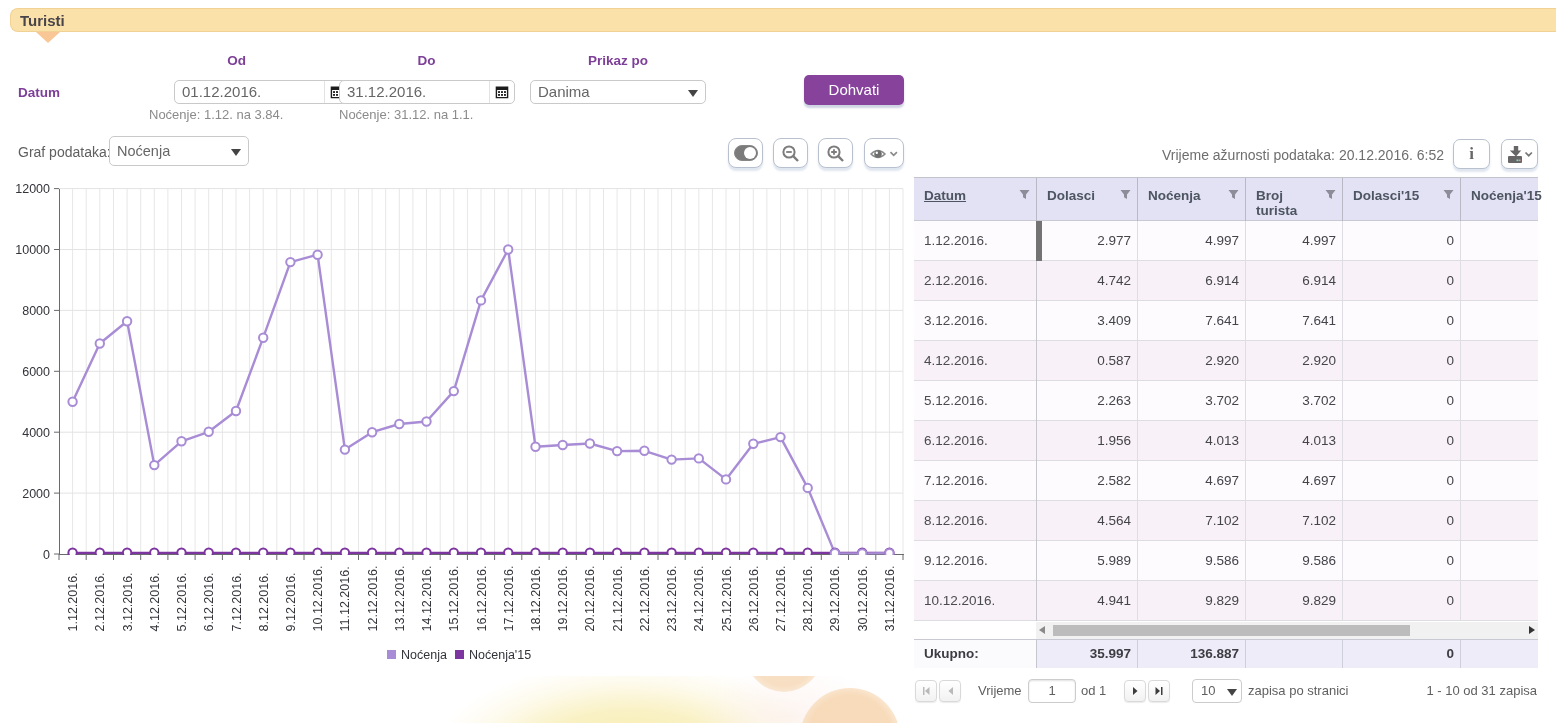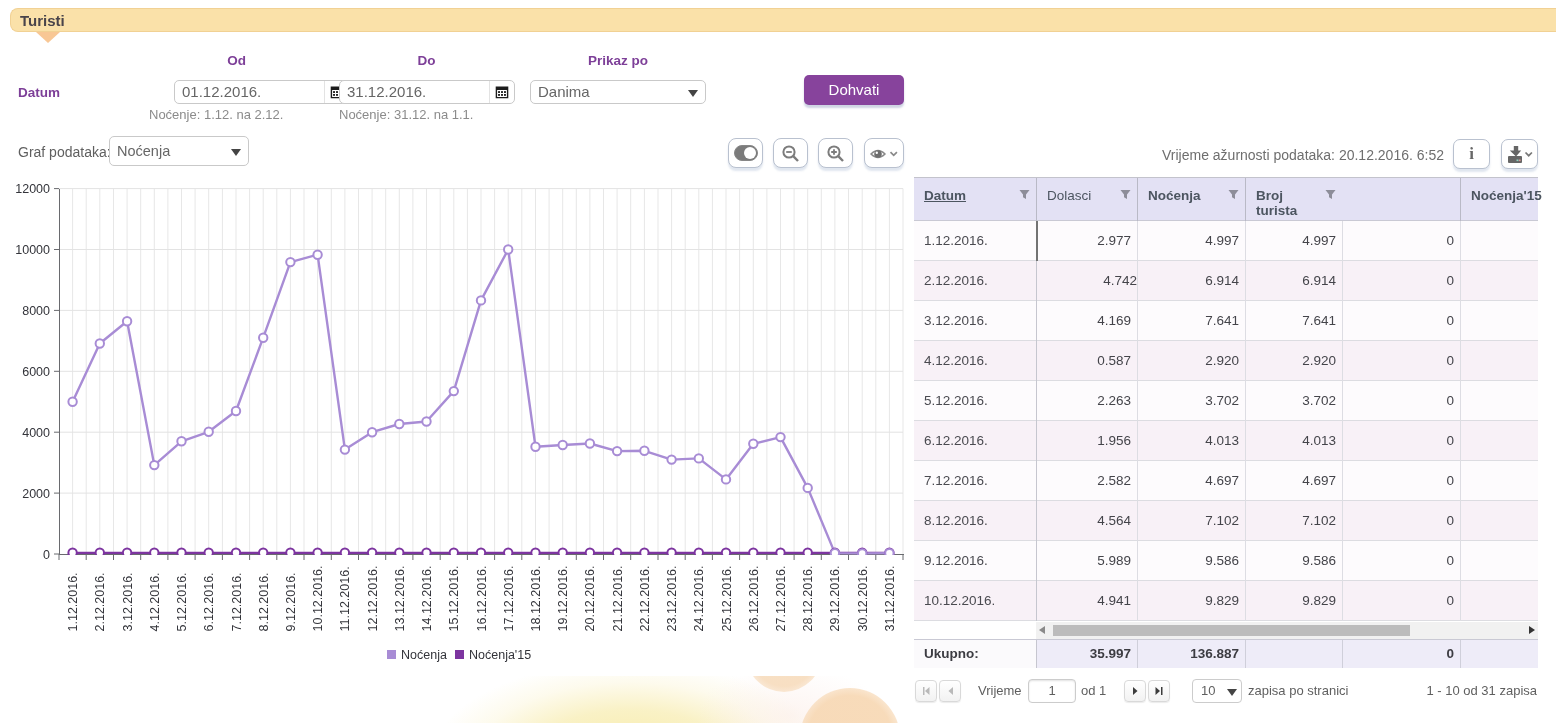--- a/index.html
+++ b/index.html
@@ -58,21 +58,21 @@
           <rect x="10.3" y="7" width="2.2" height="2.1"></rect>
           <rect x="3.5" y="10.3" width="2.2" height="2.1"></rect>
           <rect x="6.9" y="10.3" width="2.2" height="2.1"></rect>
           <rect x="10.3" y="10.3" width="2.2" height="2.1"></rect>
         </g>
       </svg></span>
 </div>
 <div class="inputbox" style="left:530px;top:80px;width:176px;">Danima
   <span class="calwrap" style="border-left:none;"><span style="display:inline-block;margin-top:8px;width:0;height:0;border-left:5px solid transparent;border-right:5px solid transparent;border-top:7px solid #444;"></span></span>
 </div>
-<div class="abs gray" style="left:149px;top:107px;font-size:13px;color:#8b8b8b;">Noćenje: 1.12. na 2.12.</div>
+<div class="abs gray" style="left:149px;top:107px;font-size:13px;color:#8b8b8b;">Noćenje: 1.12. na 3.84.</div>
 <div class="abs gray" style="left:339px;top:107px;font-size:13px;color:#8b8b8b;">Noćenje: 31.12. na 1.1.</div>
 
 <div class="abs" style="left:804px;top:75px;width:100px;height:30px;background:#87439c;border-radius:5px;box-shadow:0 3px 2px rgba(160,170,200,.5);color:#fff;font-size:15px;text-align:center;line-height:30px;">Dohvati</div>
 
 <div class="abs gray" style="left:18px;top:144px;font-size:14px;">Graf podataka:</div>
 <div class="inputbox" style="left:109px;top:136px;width:140px;height:30px;line-height:28px;font-size:14.5px;">Noćenja
   <span class="calwrap" style="border-left:none;height:28px;"><span style="display:inline-block;margin-top:10px;width:0;height:0;border-left:5px solid transparent;border-right:5px solid transparent;border-top:7px solid #444;"></span></span>
 </div>
 
 <div class="tbtn" style="left:728px;top:138px;width:35px;height:30px;">
@@ -240,87 +240,93 @@
 
 <div class="abs" style="left:914px;top:177px;width:624px;">
 <div style="position:relative;height:44px;background:#e3e1f4;border-top:1px solid #c3c3cc;border-bottom:1px solid #c9c9d4;">
 <div style="position:absolute;left:0px;top:0;width:122px;height:44px;">
         <div style="position:absolute;left:10px;top:10px;font-size:13.5px;font-weight:bold;color:#4c5560;text-decoration:underline;line-height:15px;">Datum</div>
         <svg width="11" height="11" viewBox="0 0 11 11" style="position:absolute;right:6px;top:11px;">
           <path d="M0.5 1h10L7 5.6V10L4 8.2V5.6z" fill="#8d8d99"></path>
         </svg>
       </div>
 <div style="position:absolute;left:122px;top:0;width:101px;height:44px;border-left:1px solid #b9b9c6;">
-        <div style="position:absolute;left:10px;top:10px;font-size:13.5px;font-weight:normal;color:#4c5560;line-height:15px;">Dolasci</div>
+        <div style="position:absolute;left:10px;top:10px;font-size:13.5px;font-weight:bold;color:#4c5560;line-height:15px;">Dolasci</div>
         <svg width="11" height="11" viewBox="0 0 11 11" style="position:absolute;right:6px;top:11px;">
           <path d="M0.5 1h10L7 5.6V10L4 8.2V5.6z" fill="#8d8d99"></path>
         </svg>
       </div>
 <div style="position:absolute;left:223px;top:0;width:108px;height:44px;border-left:1px solid #b9b9c6;">
         <div style="position:absolute;left:10px;top:10px;font-size:13.5px;font-weight:bold;color:#4c5560;line-height:15px;">Noćenja</div>
         <svg width="11" height="11" viewBox="0 0 11 11" style="position:absolute;right:6px;top:11px;">
           <path d="M0.5 1h10L7 5.6V10L4 8.2V5.6z" fill="#8d8d99"></path>
         </svg>
       </div>
 <div style="position:absolute;left:331px;top:0;width:97px;height:44px;border-left:1px solid #b9b9c6;">
         <div style="position:absolute;left:10px;top:10px;font-size:13.5px;font-weight:bold;color:#4c5560;line-height:15px;">Broj<br>turista</div>
         <svg width="11" height="11" viewBox="0 0 11 11" style="position:absolute;right:6px;top:11px;">
           <path d="M0.5 1h10L7 5.6V10L4 8.2V5.6z" fill="#8d8d99"></path>
         </svg>
       </div>
+<div style="position:absolute;left:428px;top:0;width:118px;height:44px;border-left:1px solid #b9b9c6;">
+        <div style="position:absolute;left:10px;top:10px;font-size:13.5px;font-weight:bold;color:#4c5560;line-height:15px;">Dolasci'15</div>
+        <svg width="11" height="11" viewBox="0 0 11 11" style="position:absolute;right:6px;top:11px;">
+          <path d="M0.5 1h10L7 5.6V10L4 8.2V5.6z" fill="#8d8d99"></path>
+        </svg>
+      </div>
 <div style="position:absolute;left:546px;top:0;width:78px;height:44px;border-left:1px solid #b9b9c6;">
         <div style="position:absolute;left:10px;top:10px;font-size:13.5px;font-weight:bold;color:#4c5560;line-height:15px;">Noćenja'15</div>
       </div>
 </div>
 <div style="position:relative;height:40px;background:#fdfbfd;border-bottom:1px solid #dcdce1;">
 <div style="position:absolute;left:0px;top:0;width:122px;height:40px;">
         <div style="position:absolute;left:10px;top:12px;font-size:13.5px;color:#4a4a50;">1.12.2016.</div>
       </div>
-<div style="position:absolute;left:122px;top:0;width:101px;height:45px;border-left:2px solid #737373;">
+<div style="position:absolute;left:122px;top:0;width:101px;height:45px;border-left:6px solid #737373;">
         <div style="position:absolute;right:6px;top:12px;font-size:13.5px;color:#44444a;">2.977</div>
       </div>
 <div style="position:absolute;left:223px;top:0;width:108px;height:40px;border-left:1px solid #dddde3;">
         <div style="position:absolute;right:6px;top:12px;font-size:13.5px;color:#44444a;">4.997</div>
       </div>
 <div style="position:absolute;left:331px;top:0;width:97px;height:40px;border-left:1px solid #dddde3;">
         <div style="position:absolute;right:6px;top:12px;font-size:13.5px;color:#44444a;">4.997</div>
       </div>
 <div style="position:absolute;left:428px;top:0;width:118px;height:40px;border-left:1px solid #dddde3;">
         <div style="position:absolute;right:6px;top:12px;font-size:13.5px;color:#44444a;">0</div>
       </div>
 <div style="position:absolute;left:546px;top:0;width:78px;height:40px;border-left:1px solid #dddde3;">
         <div style="position:absolute;right:6px;top:12px;font-size:13.5px;color:#44444a;"></div>
       </div>
 </div>
 <div style="position:relative;height:40px;background:#f8f1f7;border-bottom:1px solid #dcdce1;">
 <div style="position:absolute;left:0px;top:0;width:122px;height:40px;">
         <div style="position:absolute;left:10px;top:12px;font-size:13.5px;color:#4a4a50;">2.12.2016.</div>
       </div>
 <div style="position:absolute;left:122px;top:0;width:101px;height:40px;border-left:1px solid #c6c6cf;">
-        <div style="position:absolute;right:0;top:12px;font-size:13.5px;color:#44444a;margin-left:16px;">4.742</div>
+        <div style="position:absolute;right:6px;top:12px;font-size:13.5px;color:#44444a;margin-left:16px;">4.742</div>
       </div>
 <div style="position:absolute;left:223px;top:0;width:108px;height:40px;border-left:1px solid #dddde3;">
         <div style="position:absolute;right:6px;top:12px;font-size:13.5px;color:#44444a;">6.914</div>
       </div>
 <div style="position:absolute;left:331px;top:0;width:97px;height:40px;border-left:1px solid #dddde3;">
         <div style="position:absolute;right:6px;top:12px;font-size:13.5px;color:#44444a;">6.914</div>
       </div>
 <div style="position:absolute;left:428px;top:0;width:118px;height:40px;border-left:1px solid #dddde3;">
         <div style="position:absolute;right:6px;top:12px;font-size:13.5px;color:#44444a;">0</div>
       </div>
 <div style="position:absolute;left:546px;top:0;width:78px;height:40px;border-left:1px solid #dddde3;">
         <div style="position:absolute;right:6px;top:12px;font-size:13.5px;color:#44444a;"></div>
       </div>
 </div>
 <div style="position:relative;height:40px;background:#fdfbfd;border-bottom:1px solid #dcdce1;">
 <div style="position:absolute;left:0px;top:0;width:122px;height:40px;">
         <div style="position:absolute;left:10px;top:12px;font-size:13.5px;color:#4a4a50;">3.12.2016.</div>
       </div>
 <div style="position:absolute;left:122px;top:0;width:101px;height:40px;border-left:1px solid #c6c6cf;">
-        <div style="position:absolute;right:6px;top:12px;font-size:13.5px;color:#44444a;">4.169</div>
+        <div style="position:absolute;right:6px;top:12px;font-size:13.5px;color:#44444a;">3.409</div>
       </div>
 <div style="position:absolute;left:223px;top:0;width:108px;height:40px;border-left:1px solid #dddde3;">
         <div style="position:absolute;right:6px;top:12px;font-size:13.5px;color:#44444a;">7.641</div>
       </div>
 <div style="position:absolute;left:331px;top:0;width:97px;height:40px;border-left:1px solid #dddde3;">
         <div style="position:absolute;right:6px;top:12px;font-size:13.5px;color:#44444a;">7.641</div>
       </div>
 <div style="position:absolute;left:428px;top:0;width:118px;height:40px;border-left:1px solid #dddde3;">
         <div style="position:absolute;right:6px;top:12px;font-size:13.5px;color:#44444a;">0</div>
       </div>

